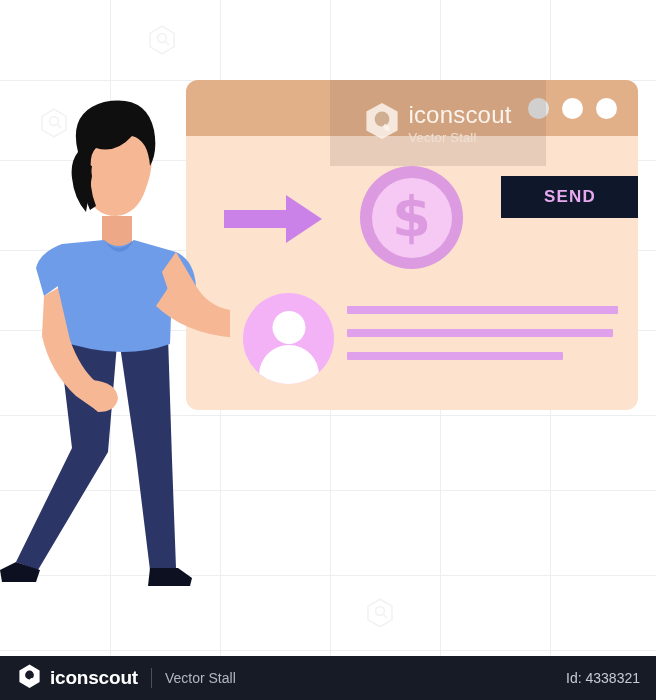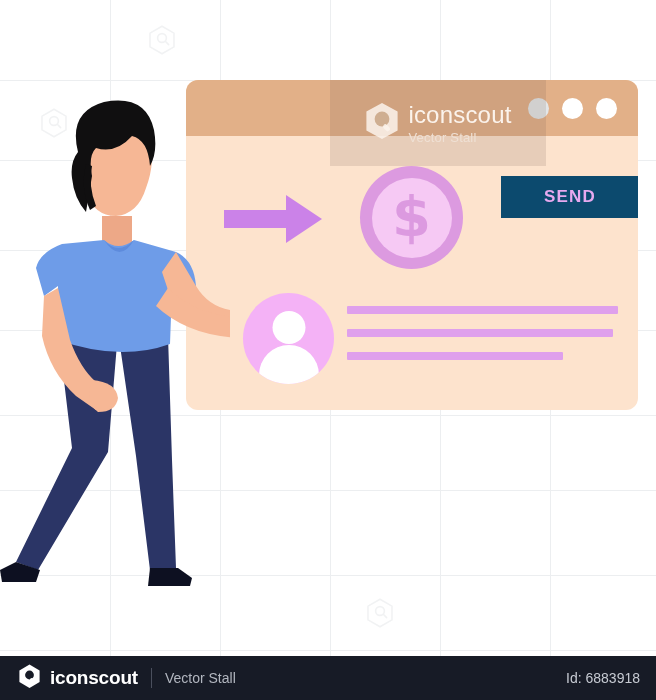--- a/index.html
+++ b/index.html
@@ -219,21 +219,21 @@
         <path d="M0 15 H62 V0 L98 24 L62 48 V33 H0 Z" fill="#cb82e8"></path>
       </svg>
     </div>
 
     <div id="coin" style="background: rgb(220, 154, 224);">
       <div id="coin-inner" style="background: rgb(246, 201, 244);">
         <span id="coin-sign" style="color: rgb(220, 154, 224);">$</span>
       </div>
     </div>
 
-    <div id="send-btn" style="background: #0c4a6e;">
+    <div id="send-btn" style="background: #0f172a;">
       <span id="send-label" style="color: rgb(231, 169, 239);">SEND</span>
     </div>
 
     <div id="avatar" style="background: rgb(244, 178, 246);">
       <div id="av-head"></div>
       <div id="av-body"></div>
     </div>
 
     <div class="tline" id="tl1" style="width: 271px; background: rgb(223, 160, 236);"></div>
     <div class="tline" id="tl2" style="width: 266px; background: rgb(223, 160, 236);"></div>
@@ -302,16 +302,16 @@
         <svg width="23" height="25" viewBox="0 0 23 25" aria-hidden="true">
           <path d="M11.5 0.6 L21.6 6.4 V18.1 L11.5 23.9 L1.4 18.1 V6.4 Z" fill="#ffffff"></path>
           <circle cx="11.5" cy="11" r="4.4" fill="#171b26"></circle>
           <rect x="13.6" y="13.4" width="5.6" height="3.1" rx="1.5" fill="#ffffff" transform="rotate(45 13.6 13.4)"></rect>
         </svg>
       </span>
       <span id="footer-name">iconscout</span>
       <span id="footer-sep"></span>
       <span id="footer-sub">Vector Stall</span>
     </div>
-    <span id="footer-id">Id: 6883918</span>
+    <span id="footer-id">Id: 4338321</span>
   </div>
 
 </div>
 
 </body></html>

